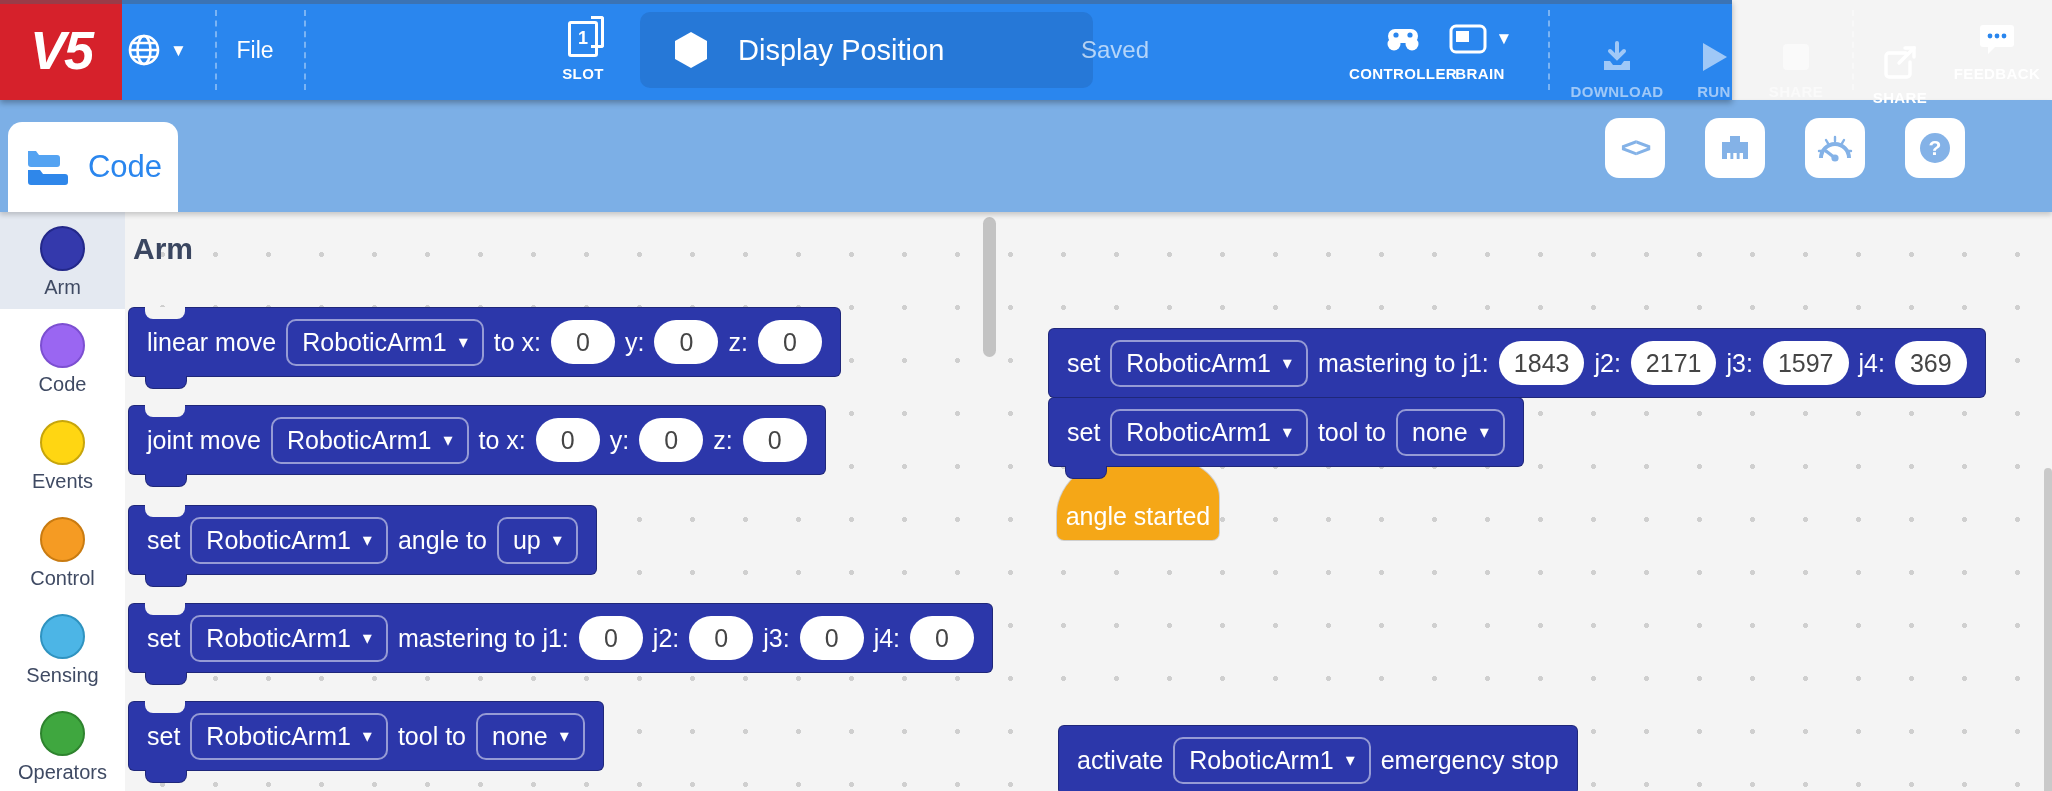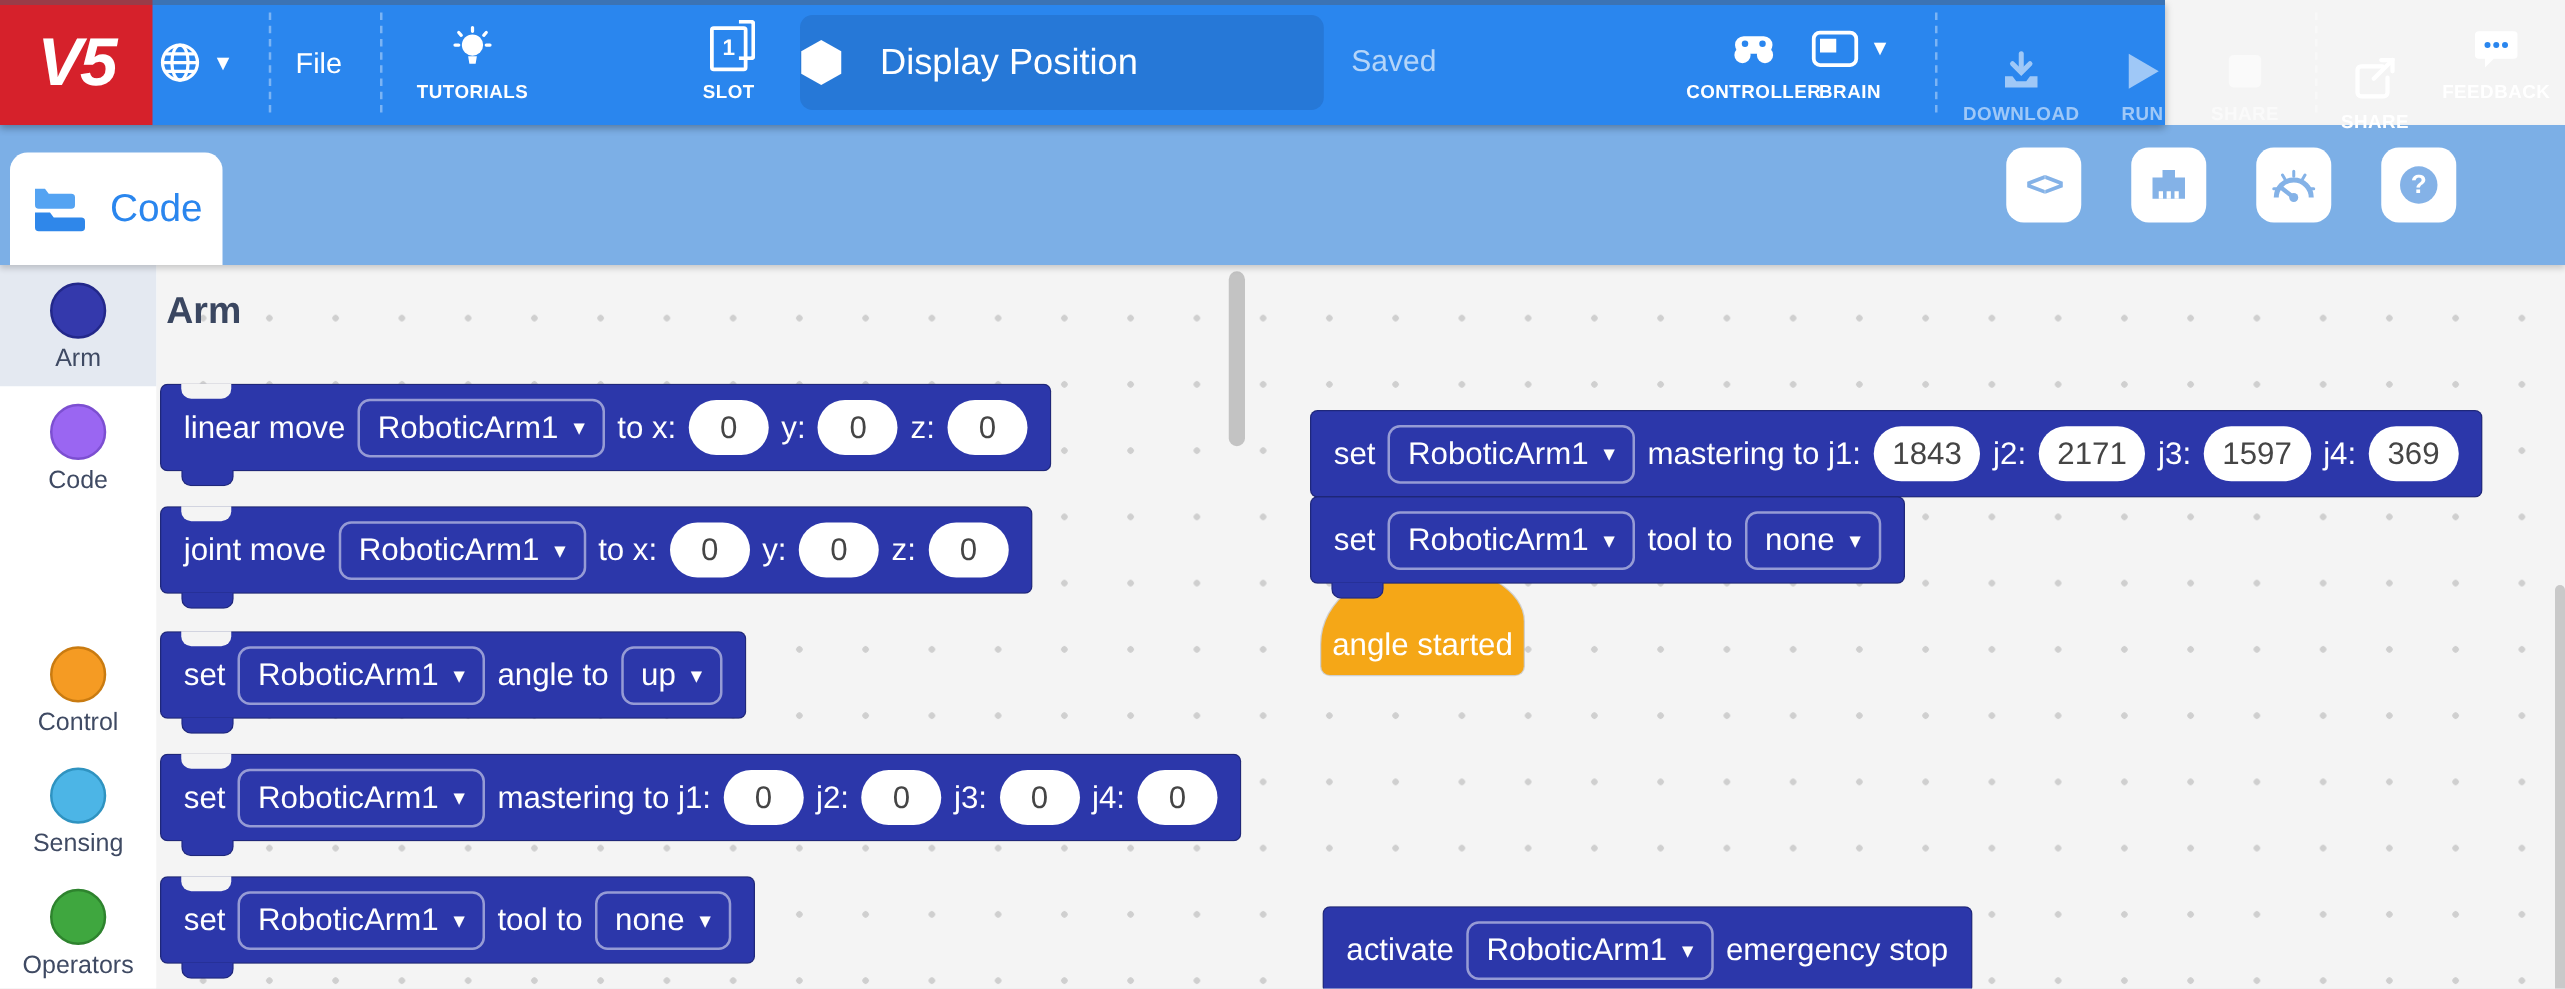--- a/index.html
+++ b/index.html
@@ -17,21 +17,21 @@
   .vsep{position:absolute;top:10px;height:80px;border-left:2px dashed rgba(255,255,255,0.38);}
   .file-label{position:absolute;left:222px;top:0;width:66px;height:100px;display:flex;align-items:center;
               justify-content:center;color:#fff;font-size:23px;}
   .menu-col{position:absolute;top:0;height:100px;display:flex;flex-direction:column;align-items:center;
             justify-content:center;gap:6px;color:#fff;}
   .menu-col .mc-icon{height:40px;display:flex;align-items:center;justify-content:center;}
   .menu-col .mc-label{font-size:15px;font-weight:bold;letter-spacing:0.4px;white-space:nowrap;}
   .menu-col.dim{opacity:0.55;justify-content:flex-end;}
   .caret{color:#fff;font-size:17px;line-height:1;}
   .project-pill{position:absolute;left:640px;top:12px;width:419px;height:76px;border-radius:10px;
-                background:rgba(13,38,80,0.14);display:flex;align-items:center;gap:30px;}
+                background:rgba(13,38,80,0.14);display:flex;align-items:center;padding-left:34px;gap:30px;}
   .project-name{color:#fff;font-size:29px;}
   .saved-status{position:absolute;left:1081px;top:0;height:100px;display:flex;align-items:center;
                 color:rgba(255,255,255,0.65);font-size:24px;}
   .slot-icon{position:relative;width:24px;height:30px;border:3px solid #fff;border-radius:3px;
              display:flex;align-items:center;justify-content:center;}
   .slot-icon::before{content:"";position:absolute;right:-9px;top:-8px;width:10px;height:26px;
              border:3px solid #fff;border-left:none;border-radius:0 3px 3px 0;}
   .slot-num{color:#fff;font-weight:bold;font-size:18px;}
 
   
@@ -102,32 +102,20 @@
           <path d="M4.5 18h27M6.5 11h23M6.5 25h23"></path>
         </svg>
       </span>
       <span class="caret">▼</span>
     </div>
 
     <div class="vsep" style="left:215px"></div>
     <div class="file-label">File</div>
     <div class="vsep" style="left:304px"></div>
 
-    <div class="menu-col" style="left:318px;width:120px;">
-      <span class="mc-icon">
-        <svg width="40" height="40" viewBox="0 0 40 40">
-          <g stroke="#fff" stroke-width="2.6" stroke-linecap="round">
-            <path d="M20 3v3M31 7l-2 2.3M9 7l2 2.3M34 17h-3M9 17H6"></path>
-          </g>
-          <circle cx="20" cy="17" r="8.5" fill="#fff"></circle>
-          <path d="M16.5 26h7l-1 6h-5z" fill="#fff"></path>
-        </svg>
-      </span>
-      <span class="mc-label">TUTORIALS</span>
-    </div>
 
     <div class="menu-col" style="left:543px;width:80px;">
       <span class="mc-icon">
         <span class="slot-icon">
             <span class="slot-num">1</span>
           </span>
       </span>
       <span class="mc-label">SLOT</span>
     </div>
 
@@ -273,20 +261,24 @@
 
     <div class="cat-strip">
       <div class="cat-item selected" style="top:0px">
         <span class="cat-circle" style="background: rgb(52, 57, 172); border-color: rgb(35, 40, 138);"></span>
         <span class="cat-label">Arm</span>
       </div>
       <div class="cat-item" style="top:97px">
         <span class="cat-circle" style="background: rgb(154, 102, 242); border-color: rgb(124, 79, 209);"></span>
         <span class="cat-label">Code</span>
       </div>
+      <div class="cat-item" style="top:194px">
+        <span class="cat-circle" style="background: rgb(255, 214, 18); border-color: rgb(199, 165, 11);"></span>
+        <span class="cat-label">Events</span>
+      </div>
       <div class="cat-item" style="top:291px">
         <span class="cat-circle" style="background: rgb(245, 155, 35); border-color: rgb(201, 123, 17);"></span>
         <span class="cat-label">Control</span>
       </div>
       <div class="cat-item" style="top:388px">
         <span class="cat-circle" style="background: rgb(76, 181, 230); border-color: rgb(47, 147, 192);"></span>
         <span class="cat-label">Sensing</span>
       </div>
       <div class="cat-item" style="top:485px">
         <span class="cat-circle" style="background: rgb(63, 167, 63); border-color: rgb(46, 131, 46);"></span>

